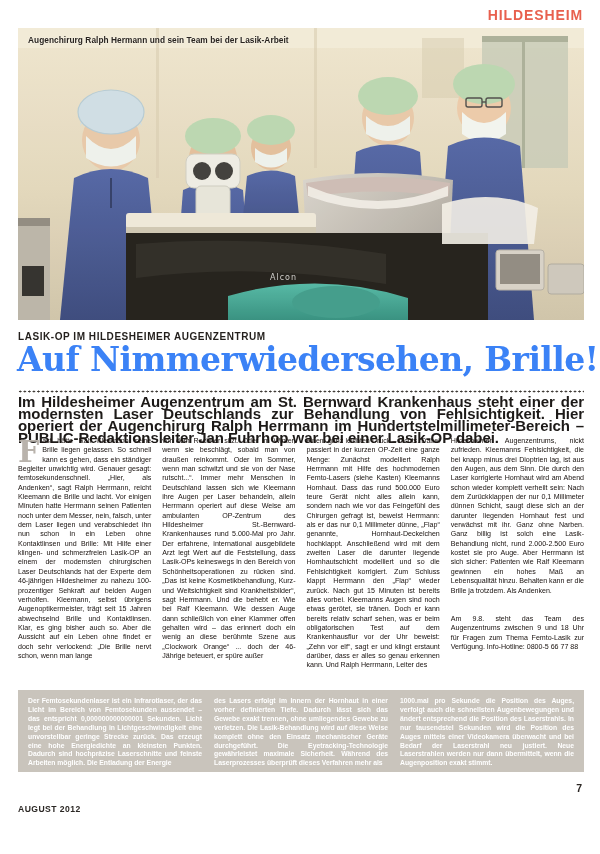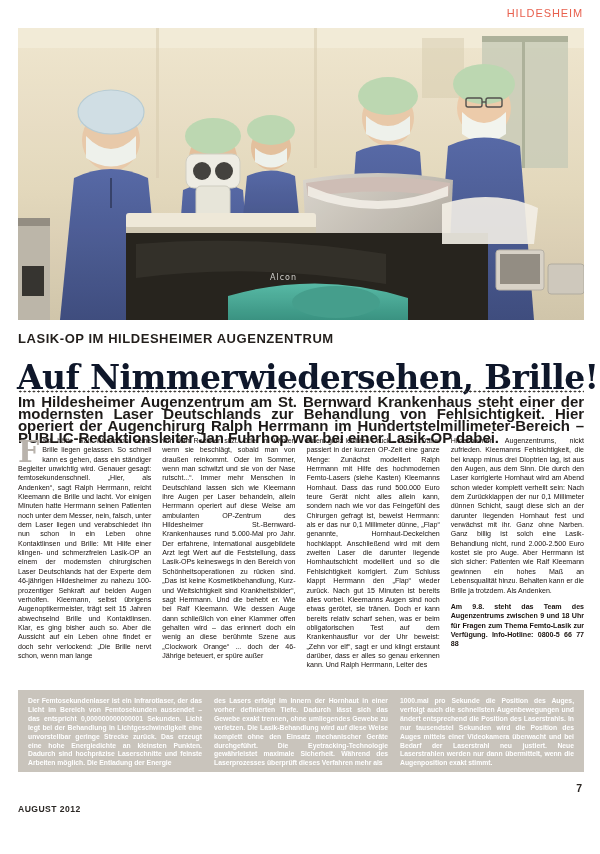--- a/index.html
+++ b/index.html
@@ -9,21 +9,21 @@
     font-family:"Liberation Sans", sans-serif;
     -webkit-font-smoothing:antialiased;
     overflow:hidden;
     position:relative;
   }
   .page{position:absolute;inset:0;width:600px;height:854px;}
 
   
   .runhead{
     position:absolute;top:7px;right:17px;
-    font-size:11px;font-weight:400;letter-spacing:.9px;
+    font-size:14px;font-weight:700;letter-spacing:.9px;
     color:#e8604e;
     font-family:"Liberation Sans", sans-serif;
   }
 
   
   .photo{
     position:absolute;left:18px;top:28px;width:566px;height:292px;
     overflow:hidden;background:#e8e2cf;
   }
   .ph-svg{display:block;width:566px;height:292px;}
@@ -31,30 +31,29 @@
     position:absolute;left:10px;top:7px;
     font-size:8.3px;font-weight:700;color:#2a2520;
     letter-spacing:.05px;
     text-shadow:0 0 2px rgba(255,255,255,.75);
     z-index:4;
   }
 
   
   .kicker{
     position:absolute;left:18px;top:331px;
-    font-size:13px;font-weight:700;letter-spacing:.55px;
+    font-size:10px;font-weight:700;letter-spacing:.55px;
     color:#231f1c;
   }
   .headline{
     position:absolute;left:17px;top:341px;
     font-family:"DejaVu Serif", serif;
     font-size:33px;line-height:38px;font-weight:700;
-    color:#0f172a;letter-spacing:-0.6px;
+    color:#3b82f6;letter-spacing:-0.6px;
     white-space:nowrap;
-    margin-top:18px;
   }
 
   
   .dotrule{
     position:absolute;left:18px;top:390px;width:566px;height:3px;
     background-image:radial-gradient(circle, #3c3833 0.9px, rgba(0,0,0,0) 1.1px);
     background-size:4.55px 3px;
     background-repeat:repeat-x;
   }
 
@@ -67,21 +66,21 @@
     text-align:justify;
   }
 
   
   .cols{
     position:absolute;left:18px;top:437px;width:566px;height:245px;
     display:flex;gap:11px;
   }
   .col{width:135.5px;font-size:7.1px;line-height:9.35px;color:#19120f;
        text-align:justify;letter-spacing:-0.02px;}
-  .col.bold-tail .tail{font-weight:700;display:block;margin-top:7px;}
+  .col.bold-tail .tail{font-weight:400;display:block;margin-top:19px;}
   .dropcap{
     float:left;
     font-family:"DejaVu Serif", serif;
     font-size:30px;line-height:24px;
     font-weight:700;color:#b9b3ac;
     padding:2px 3px 0 0;margin-top:1px;
   }
 
   
   .infobox{
@@ -218,20 +217,21 @@
       <rect x="0" y="190" width="32" height="8" fill="#8e8a82"></rect>
 
       <rect x="478" y="222" width="48" height="40" rx="3" fill="#d7d3cb" stroke="#b3afa7"></rect>
       <rect x="482" y="226" width="40" height="30" fill="#8e8a83"></rect>
       <rect x="530" y="236" width="36" height="30" rx="3" fill="#ccc8c0" stroke="#aeaaa2"></rect>
 
       <path d="M424 176 q50 -16 96 4 l-4 36 l-92 0 Z" fill="#f4f2ec" opacity=".9"></path>
 
       <rect x="0" y="0" width="566" height="292" fill="#e8c98a" opacity="0.06"></rect>
     </svg>
+    <div class="photo-caption">Augenchirurg Ralph Hermann und sein Team bei der Lasik-Arbeit</div>
   </div>
 
   <div class="kicker">LASIK-OP IM HILDESHEIMER AUGENZENTRUM</div>
 
   <div class="headline">Auf Nimmerwiedersehen, Brille!</div>
 
   <div class="dotrule"></div>
 
   <div class="standfirst">Im Hildesheimer Augenzentrum am St. Bernward Krankenhaus steht einer der modernsten Laser Deutschlands zur Behandlung von Fehlsichtigkeit. Hier operiert der Augenchirurg Ralph Herrmann im Hundertstelmillimeter-Bereich – PUBLIC-Redaktionsleiter Jan Fuhrhop war bei einer Lasik-OP dabei.</div>
 

